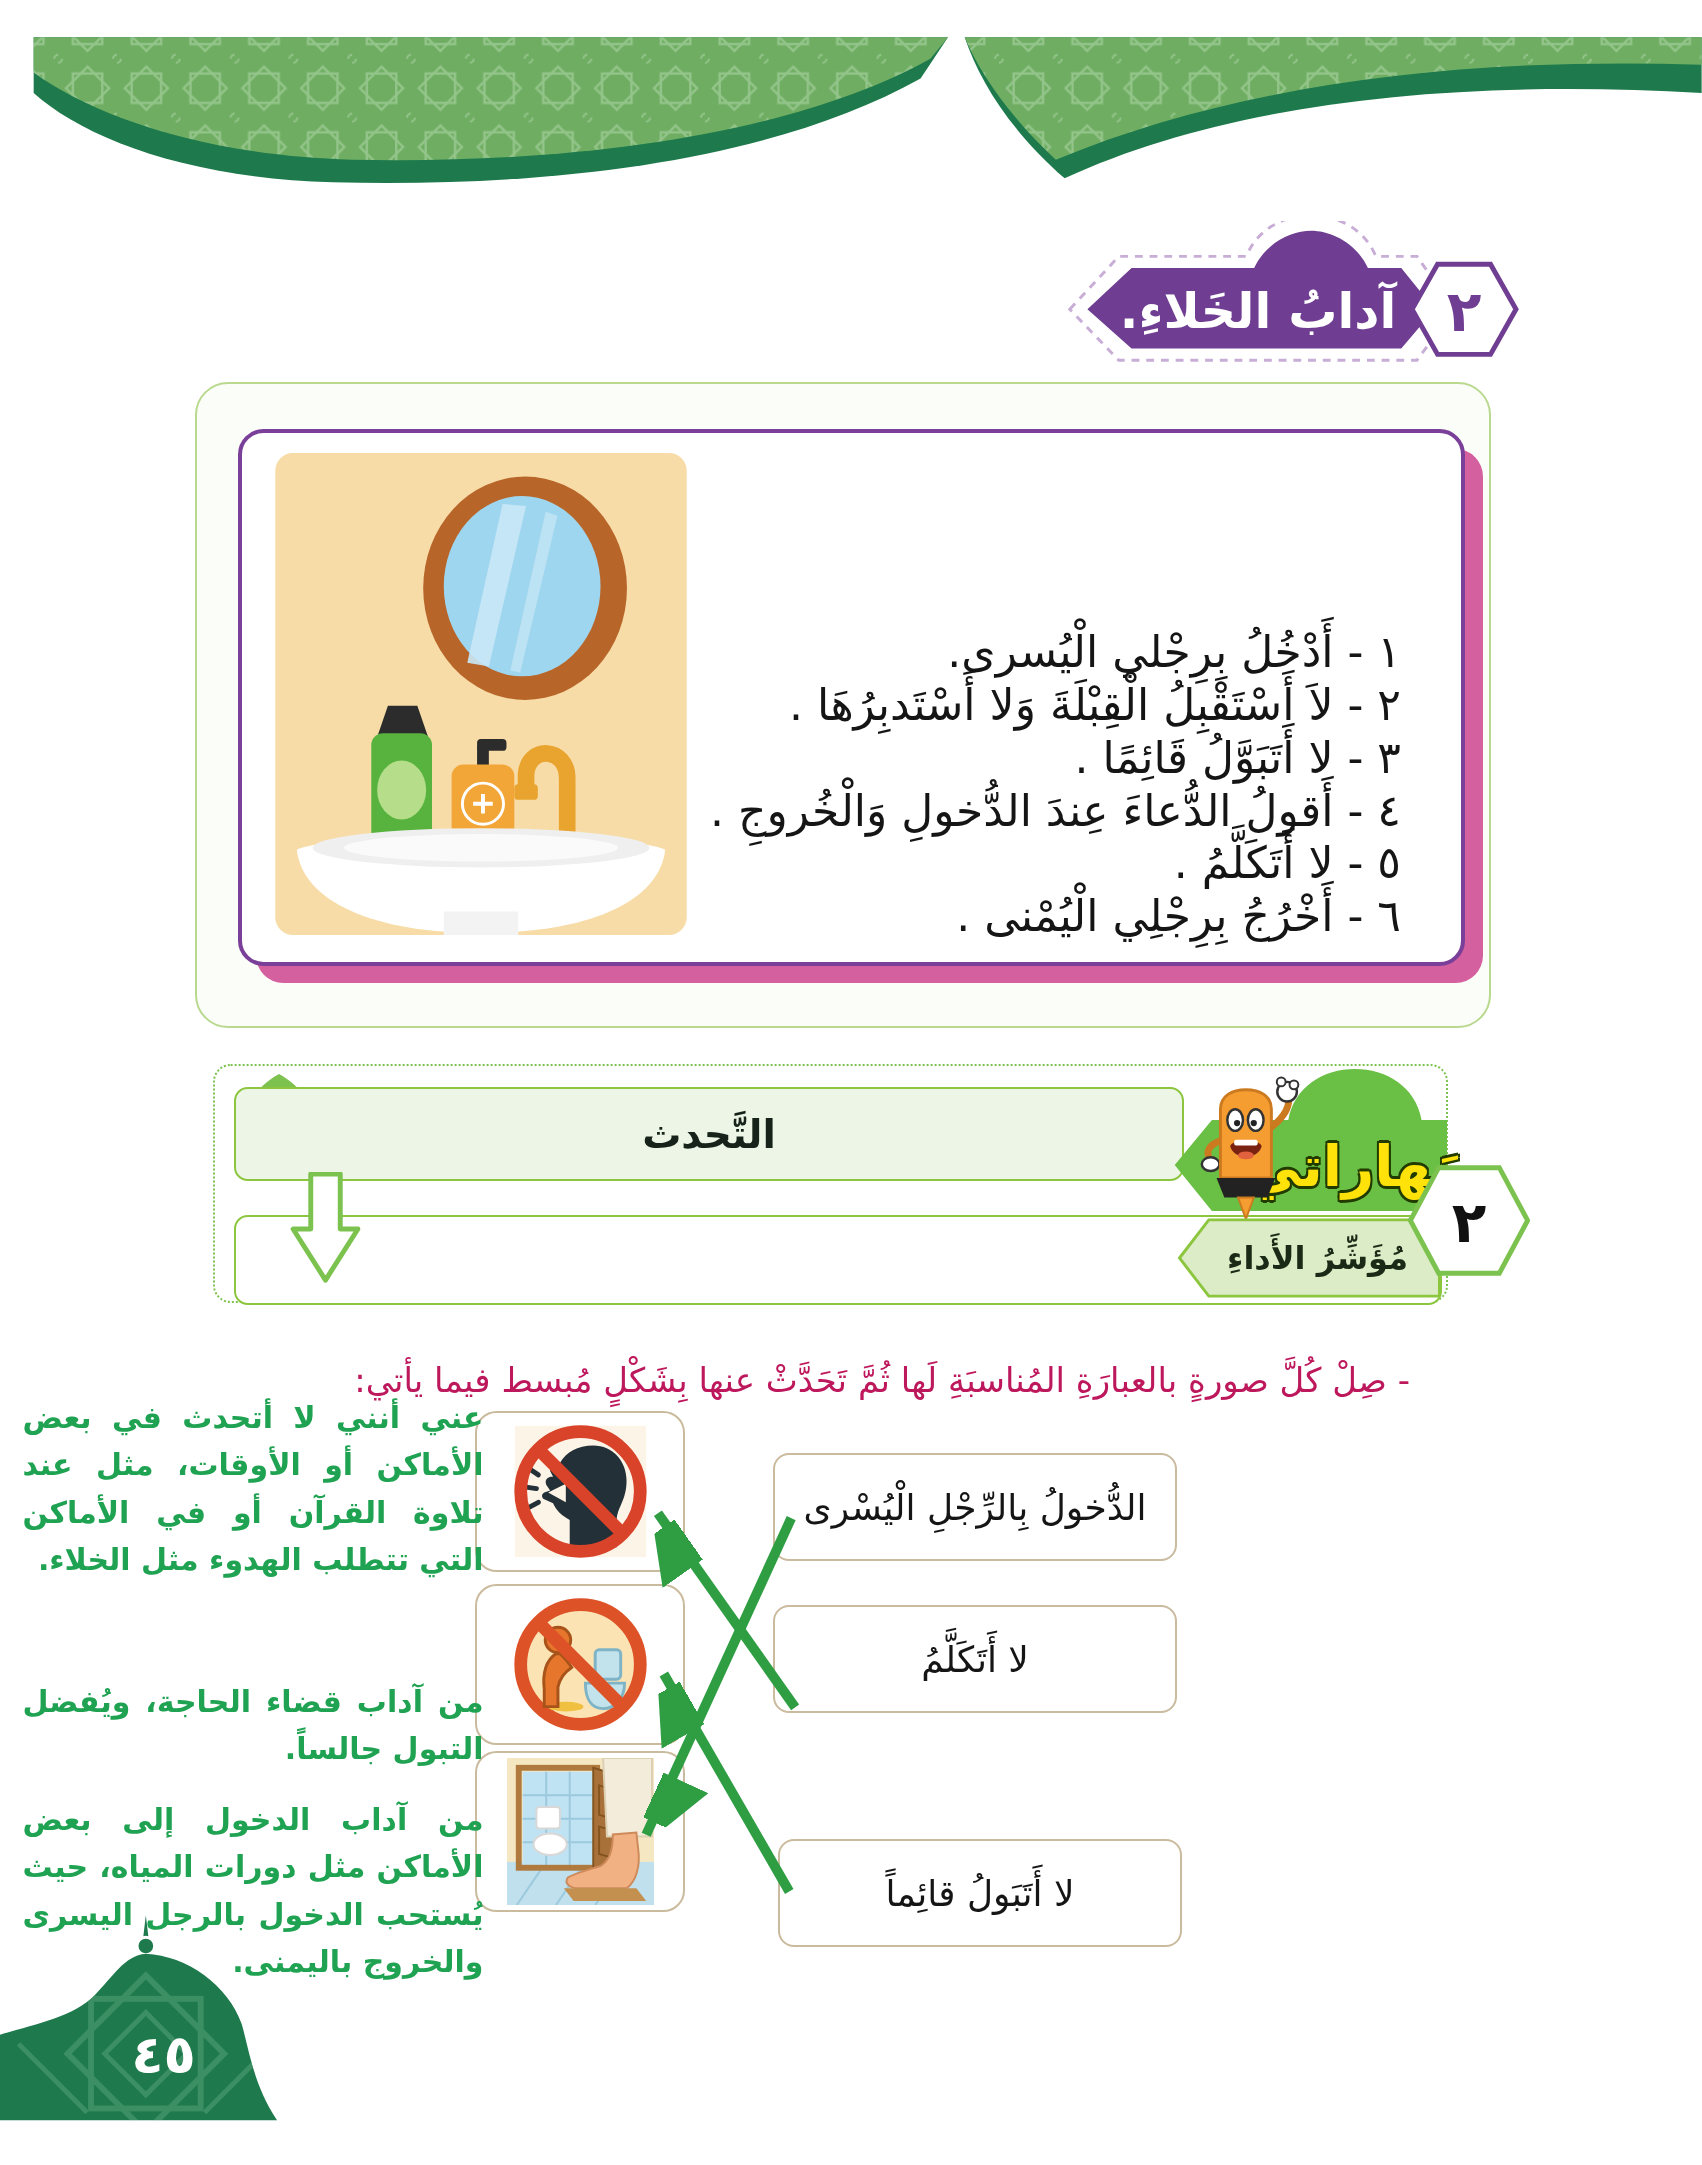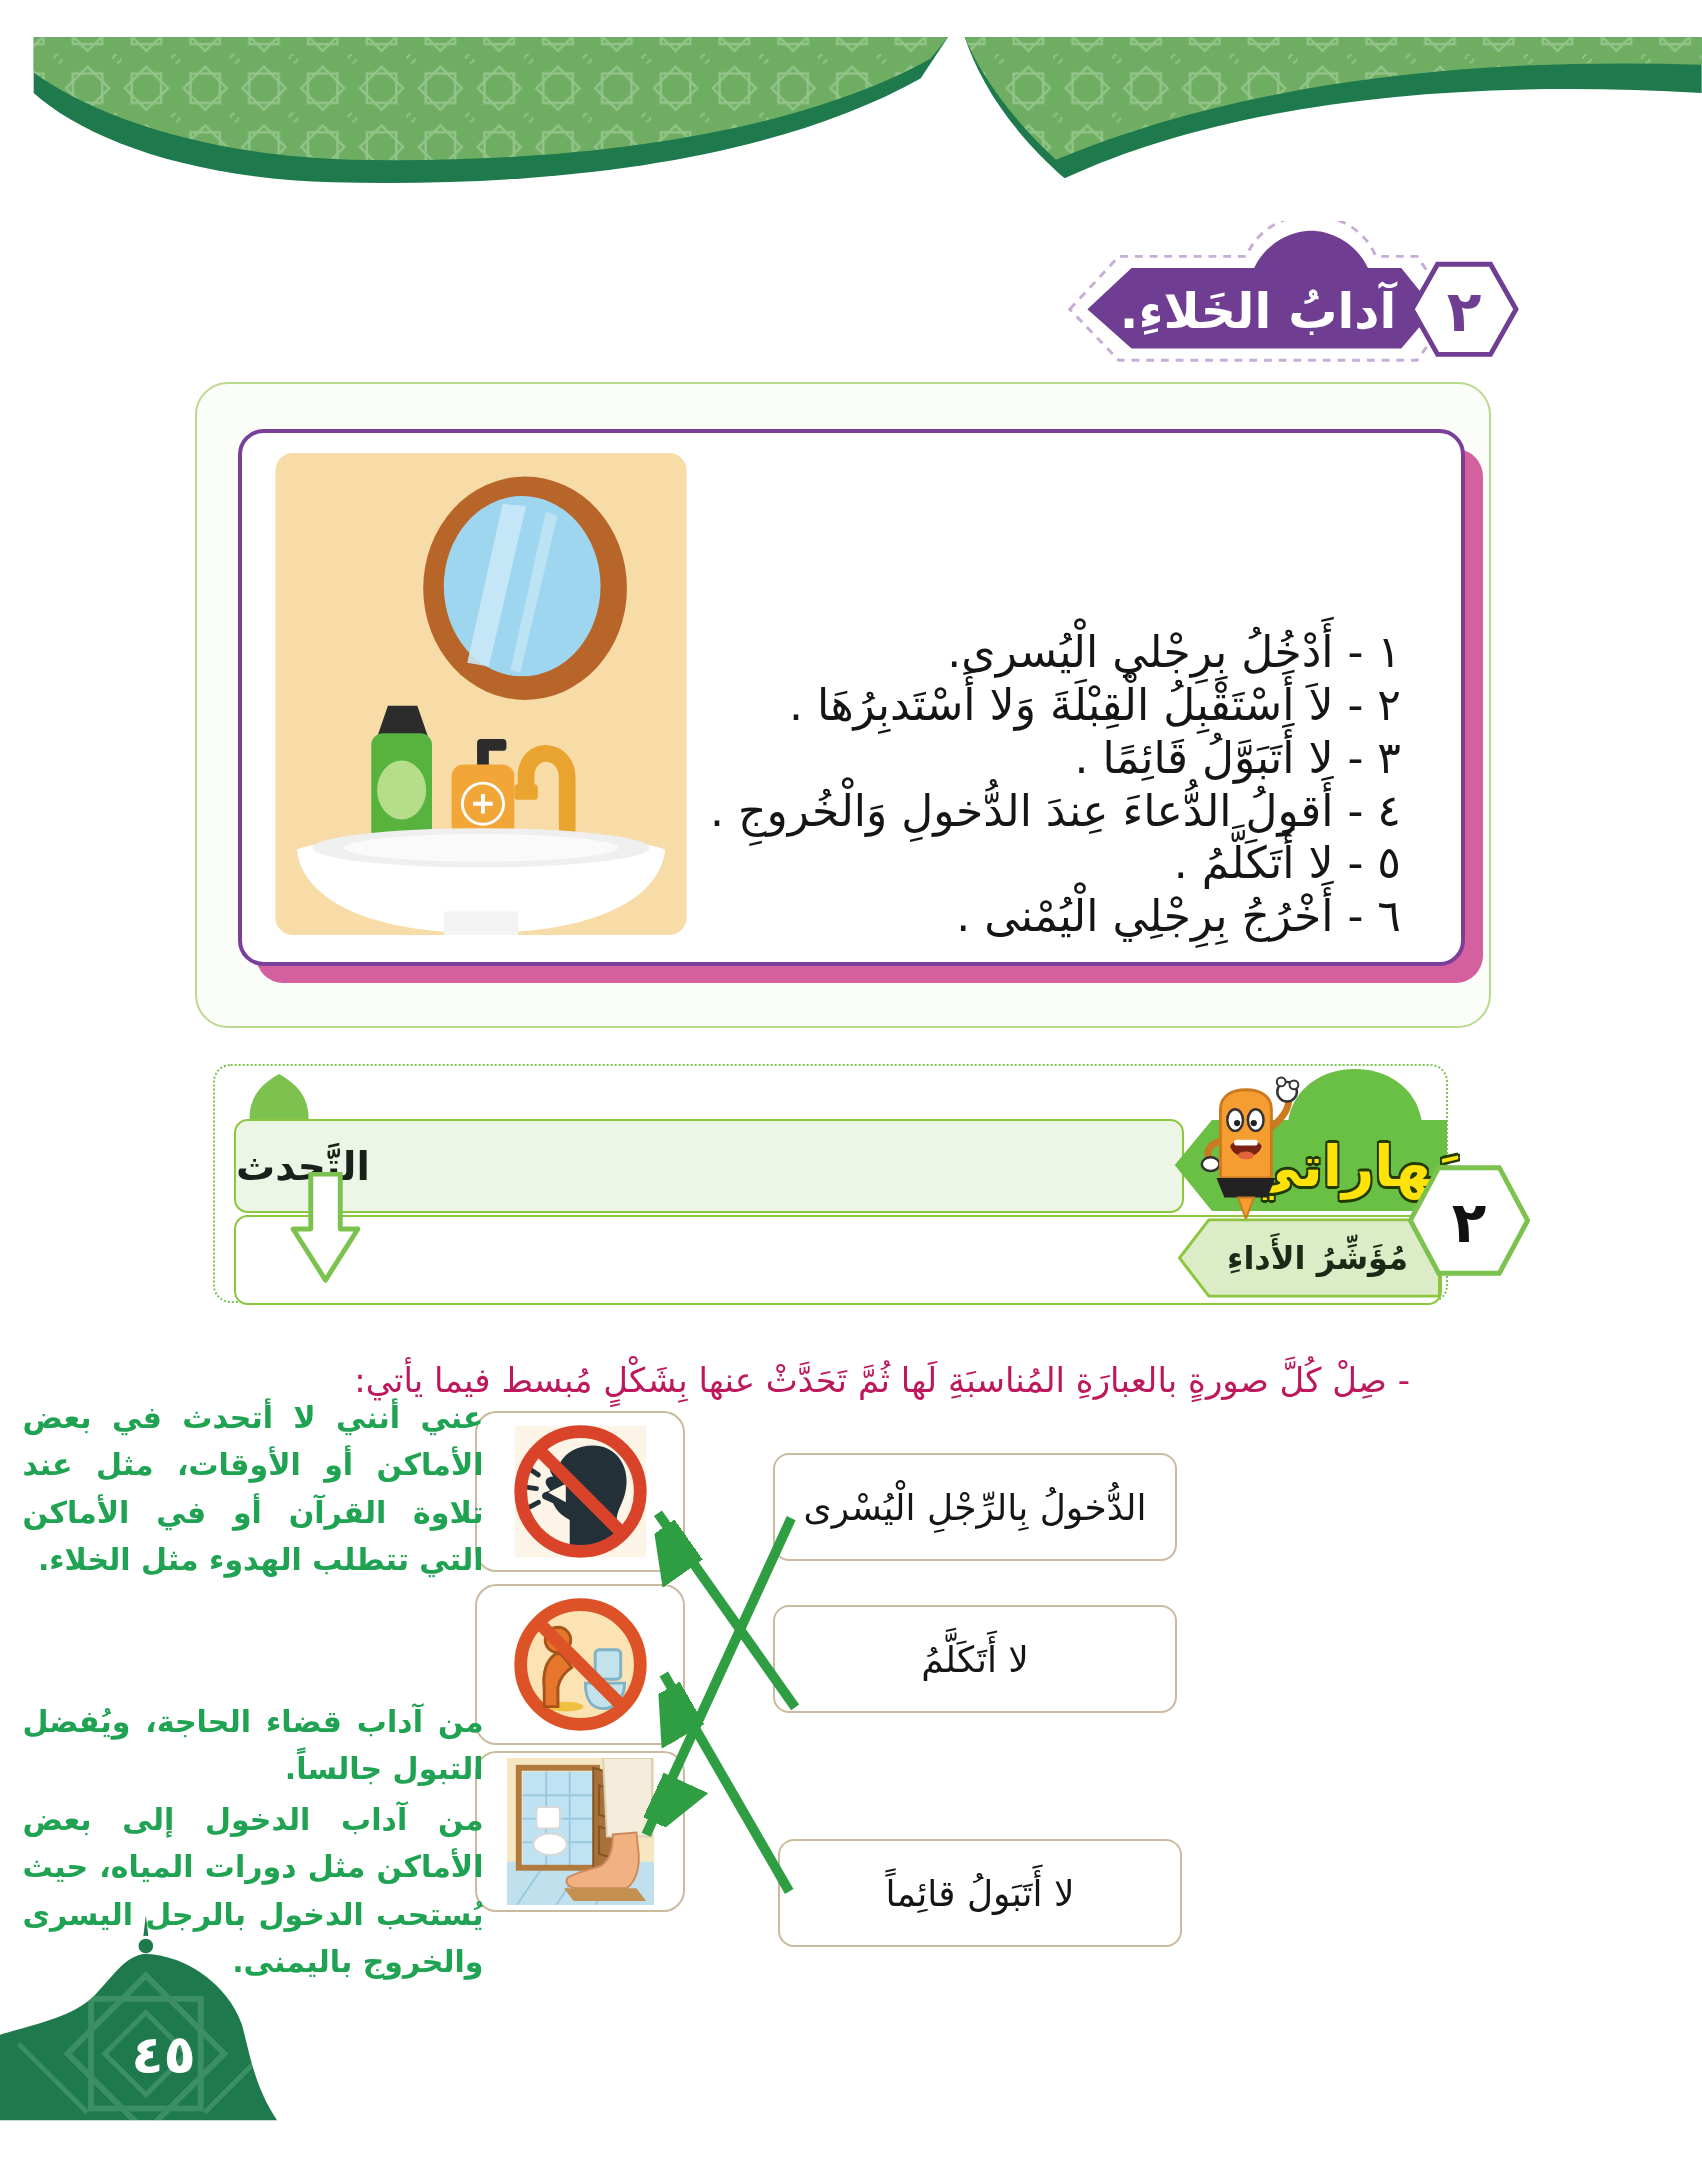--- a/index.html
+++ b/index.html
@@ -37,23 +37,23 @@
     font-size:44px;color:#151515;text-align:right;line-height:1.2;
   }
   .adab-list .item{white-space:nowrap;}
 
   
   .skills-dotted{
     left:214px;top:1064px;width:1231px;height:235px;
     border:2.9px dotted #7cc24e;border-radius:17.6px;background:#ffffff;
   }
   .skill-bar{
-    left:235px;top:1119px;width:946px;height:90px;
+    left:235px;top:1087px;width:946px;height:90px;
     background:#edf6e6;border:2.9px solid #8cc63f;border-radius:13.7px;
-    display:flex;align-items:center;justify-content:flex-end;
+    display:flex;align-items:center;justify-content:center;
     font-size:39px;font-weight:bold;color:#17231a;
   }
   .indicator-row{
     left:235px;top:1215px;width:1204px;height:86px;
     background:#ffffff;border:2.9px solid #8cc63f;border-radius:13.7px;
   }
   .maharati-label{
     position:absolute;left:1269px;top:1127px;width:176px;height:78px;
     display:flex;align-items:center;justify-content:center;
     font-size:56px;font-weight:bold;color:#ffe20a;
@@ -203,21 +203,21 @@
   <div class="indicator-label">مُؤَشِّرُ الأَداءِ</div>
 
   <svg class="abs" style="left:1409px;top:1155px;" width="122" height="131" viewBox="0 0 124 134">
     <polygon points="2,67 31,13 93,13 122,67 93,121 31,121" fill="#ffffff" stroke="#7cc24e" stroke-width="5"></polygon>
     <text x="62" y="89" text-anchor="middle" font-size="58" font-weight="bold" fill="#111">٢</text>
   </svg>
 
   <div class="abs instruction">- صِلْ كُلَّ صورةٍ بالعبارَةِ المُناسبَةِ لَها ثُمَّ تَحَدَّثْ عنها بِشَكْلٍ مُبسط فيما يأتي:</div>
 
   <div class="abs explain" style="left:23.5px;top:1394px;">عني أنني لا أتحدث في بعض الأماكن أو الأوقات، مثل عند تلاوة القرآن أو في الأماكن التي تتطلب الهدوء مثل الخلاء.</div>
-  <div class="abs explain" style="left:23.5px;top:1678px;margin-top:20px;">من آداب قضاء الحاجة، ويُفضل التبول جالساً.</div>
+  <div class="abs explain" style="left:23.5px;top:1678px;">من آداب قضاء الحاجة، ويُفضل التبول جالساً.</div>
   <div class="abs explain" style="left:23.5px;top:1796px;">من آداب الدخول إلى بعض الأماكن مثل دورات المياه، حيث يُستحب الدخول بالرجل اليسرى والخروج باليمنى.</div>
 
   <div class="abs pic-box" style="left:476px;top:1411px;">
     <svg width="147" height="147" viewBox="0 0 150 150">
       <rect x="8" y="8" width="134" height="134" fill="#fdf4e8"></rect>
       <path d="M88,28 C108,28 122,44 122,64 C122,84 112,92 112,104 L112,132 H64 L64,104
                C56,100 50,94 47,87 L38,83 C35,81 35,78 38,76 L44,74 L40,68 C38,63 42,59 47,60
                L44,54 C43,48 48,44 54,46 C60,35 72,28 88,28 Z" fill="#243038"></path>
       <polygon points="42,76 60,67 60,86" fill="#fdf4e8"></polygon>
       <path d="M32,58 L20,50 M30,72 L16,70 M32,86 L21,92" stroke="#243038" stroke-width="5" stroke-linecap="round"></path>

